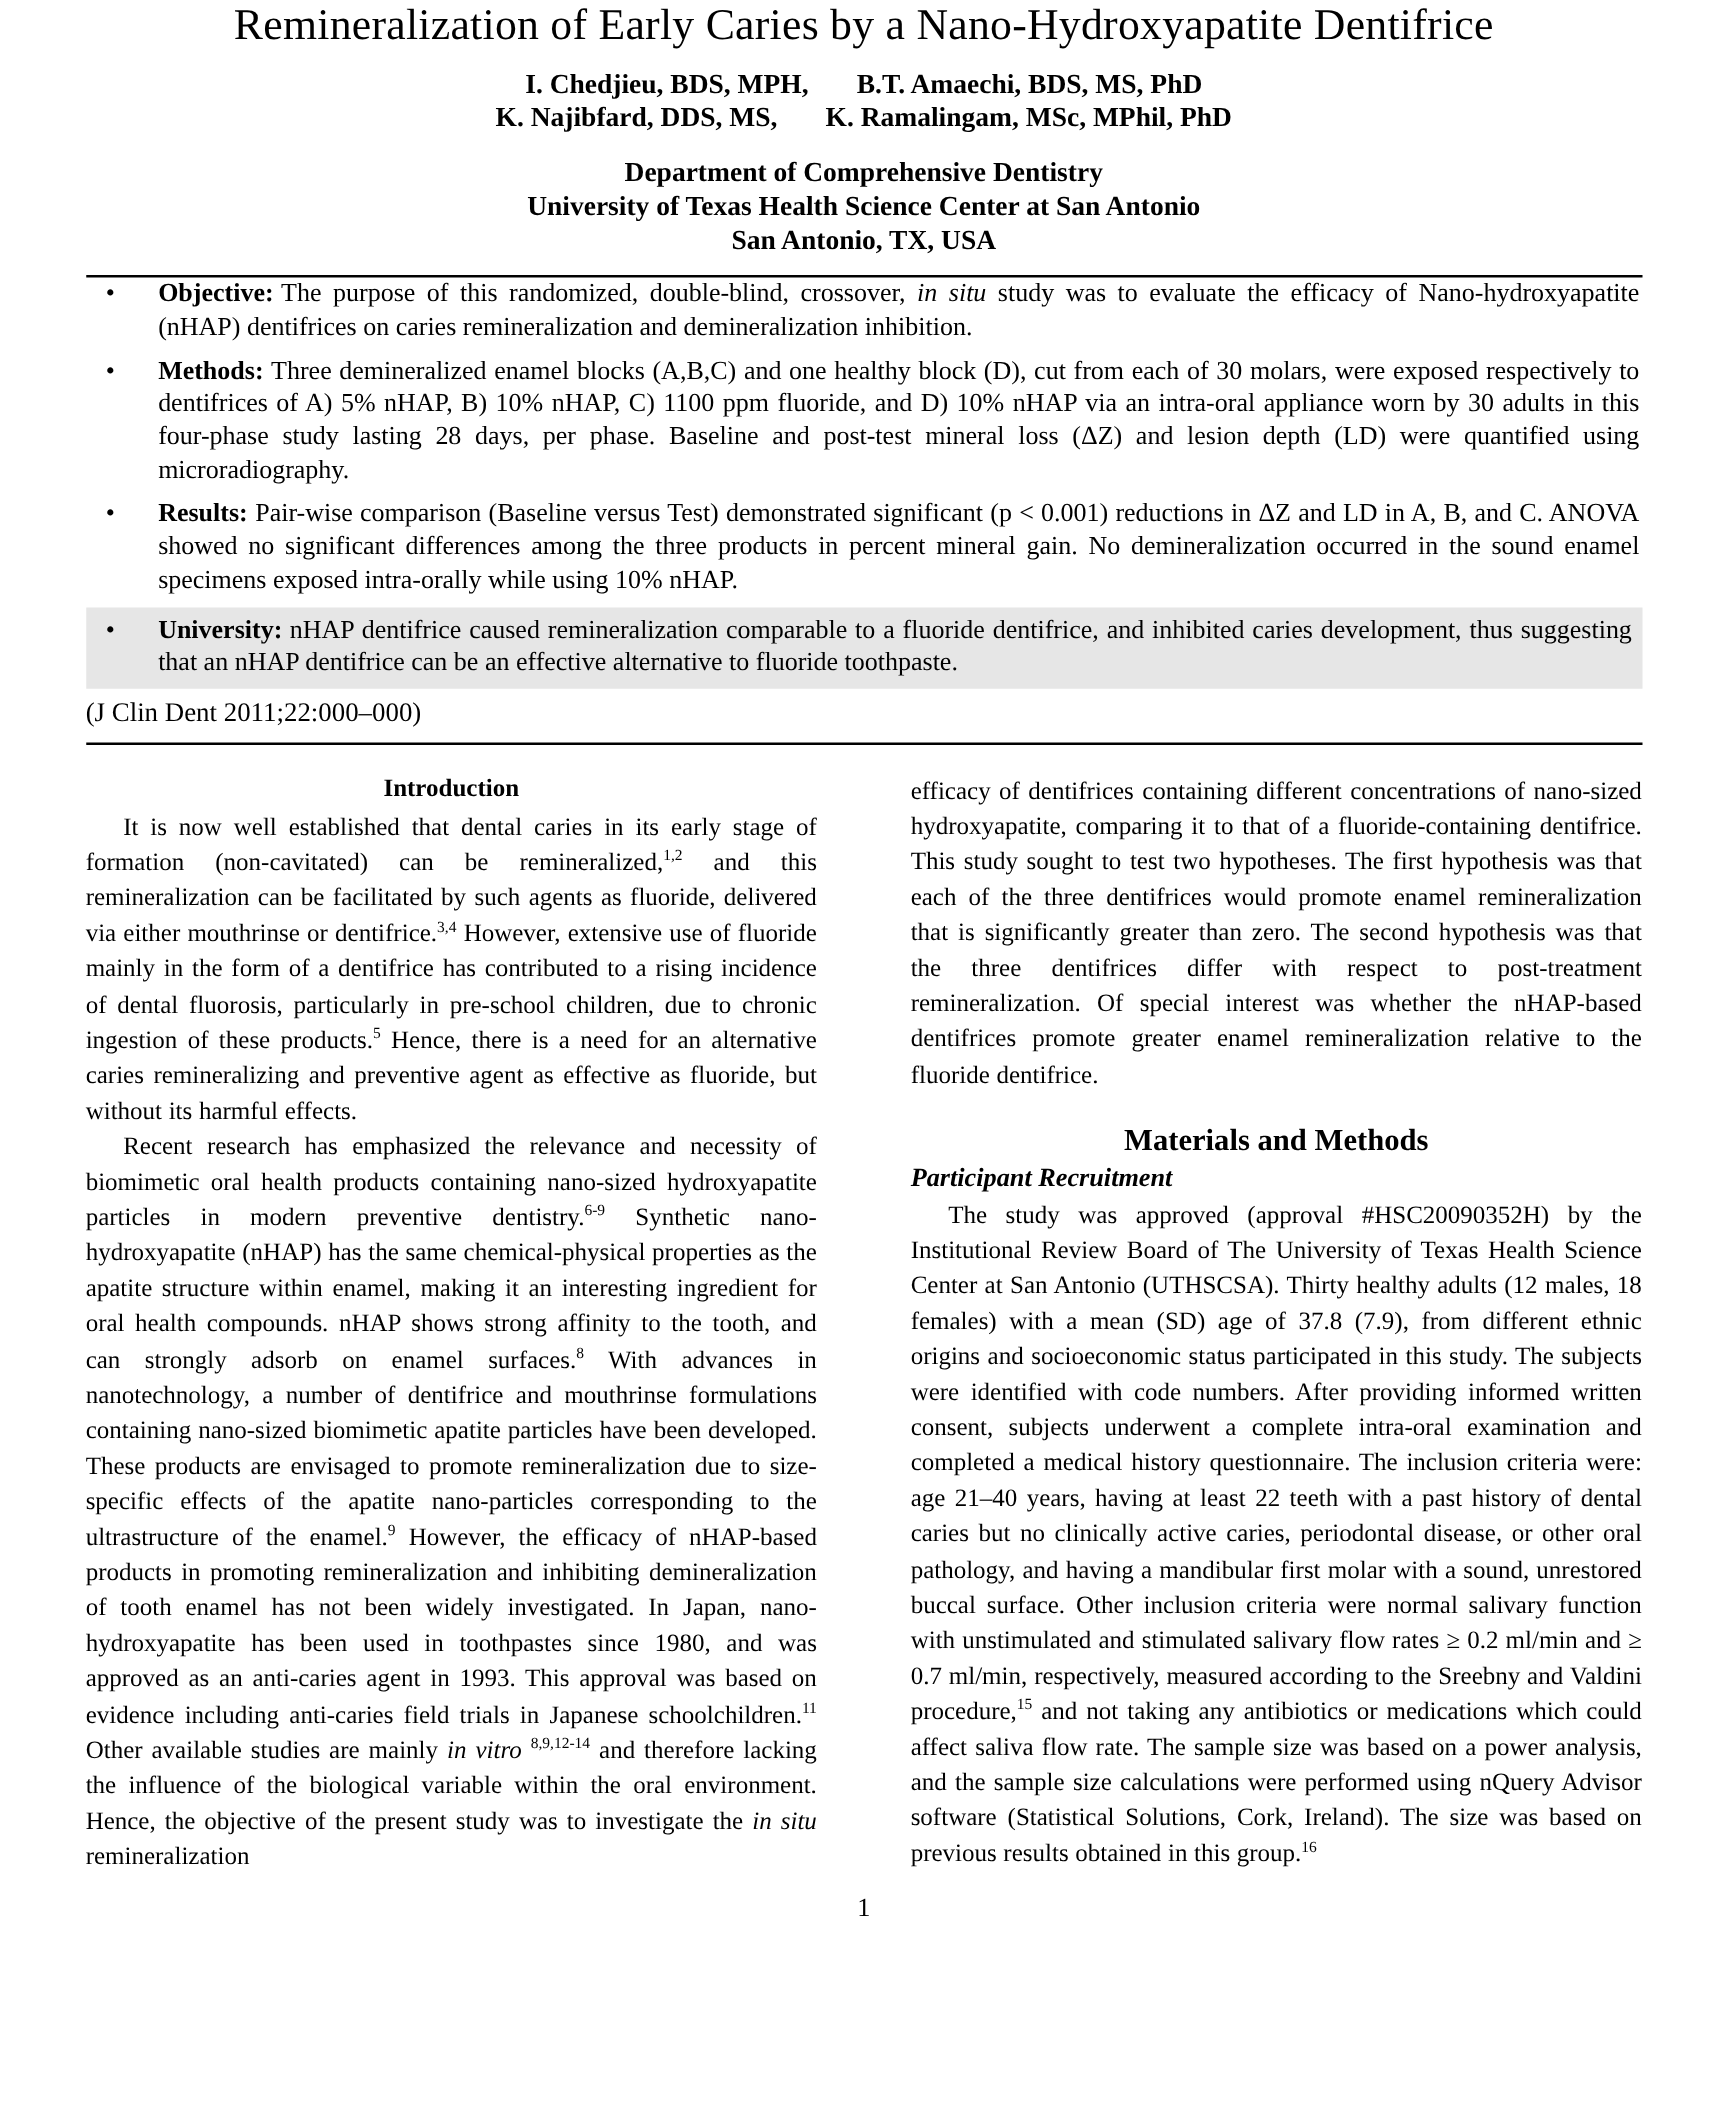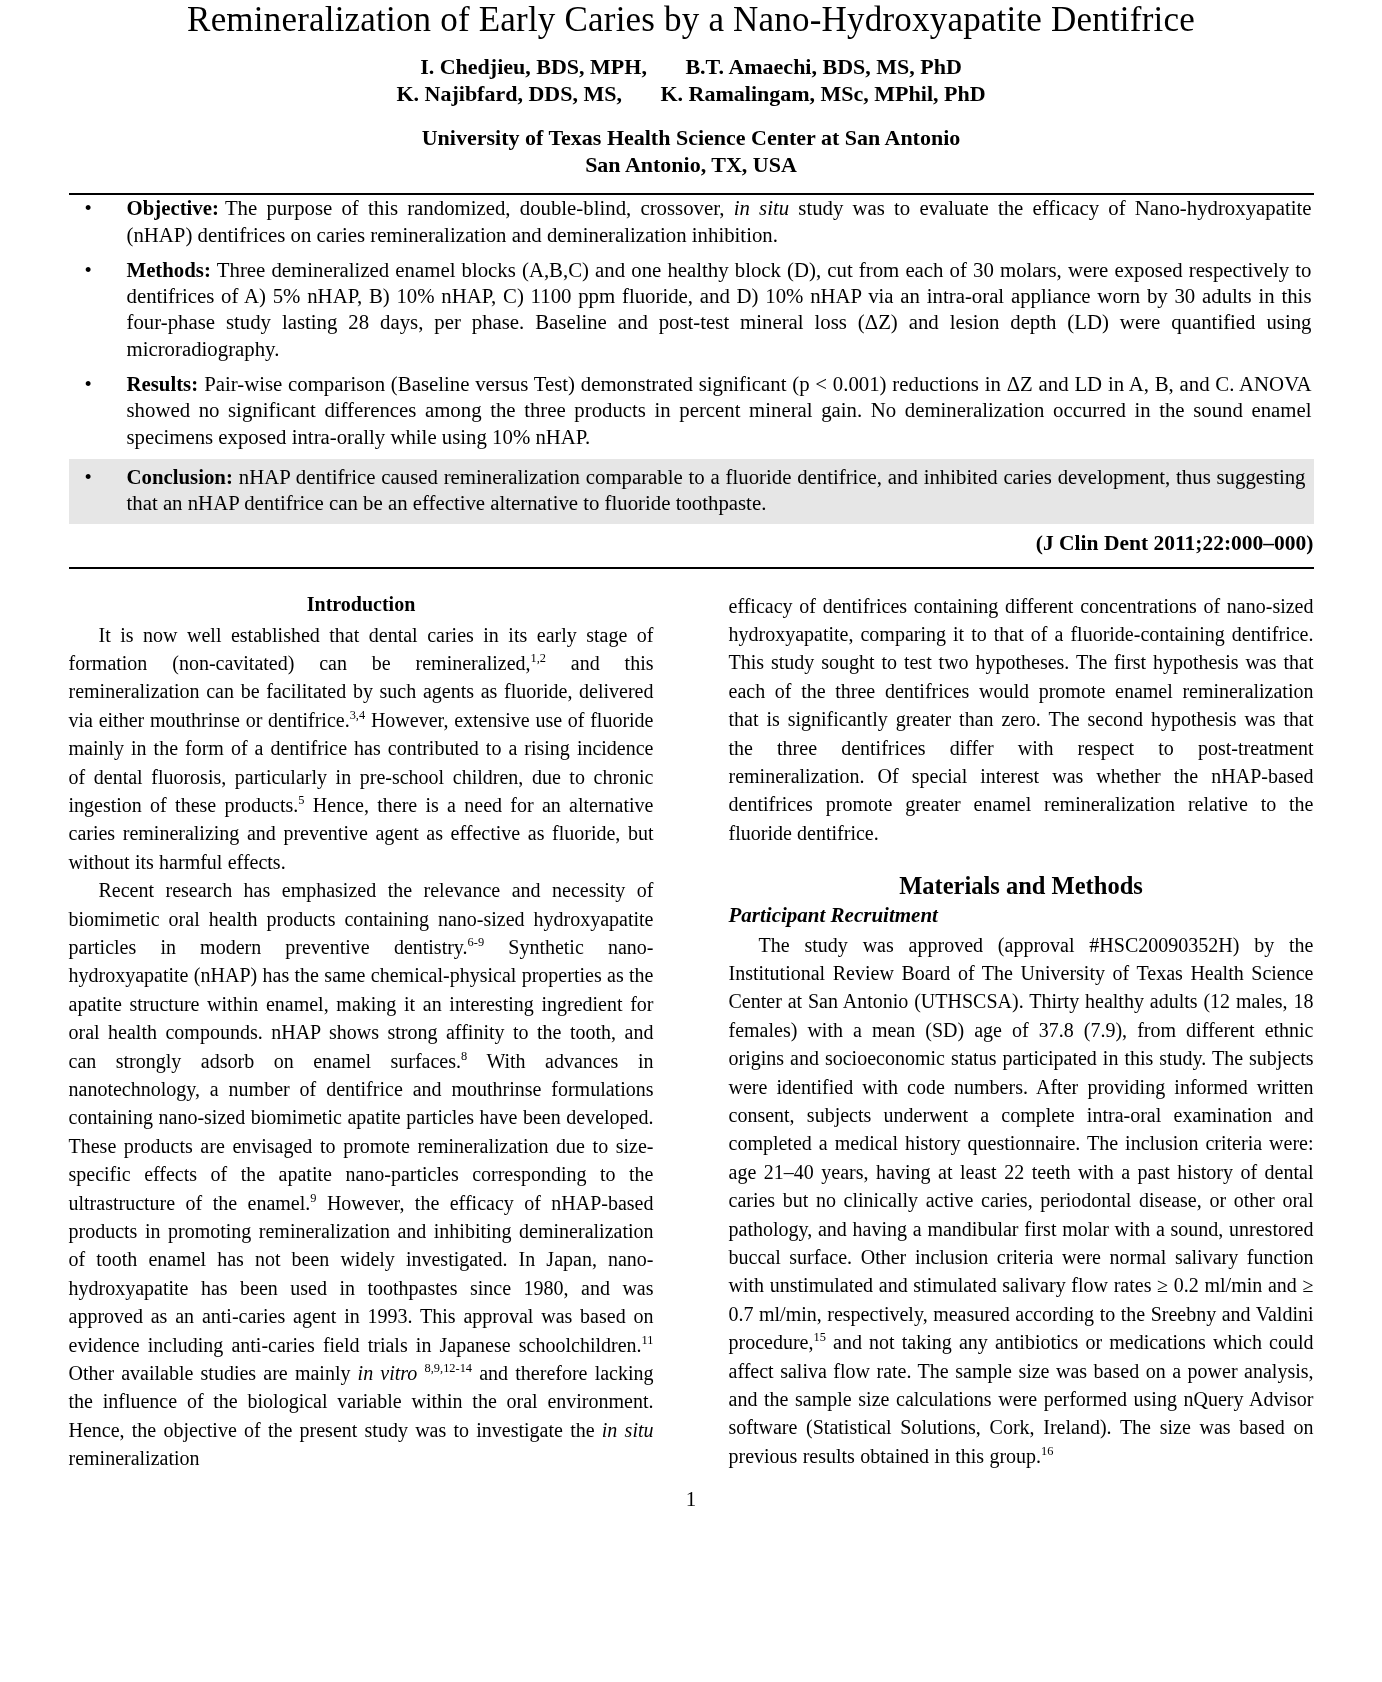--- a/index.html
+++ b/index.html
@@ -37,21 +37,21 @@
     display: flex; font-size: 20.8px; line-height: 26.3px;
     margin-bottom: 9px;
   }
   .abstract-item .dot { flex: none; width: 42px; padding-left: 16px; box-sizing: border-box; }
   .abstract-item .btext { flex: 1; text-align: justify; padding-right: 2px; margin-left: 16px; }
   .bullet-label { font-weight: bold; margin-right: 6px; }
   .abstract-item.highlighted {
     background: #e6e6e6; padding: 5px 6px 7px 0; margin-bottom: 4px;
   }
   .citation {
-    text-align: right; font-weight: bold; font-size: 21.5px;
+    text-align: left; font-weight: normal; font-size: 21.5px;
     margin: 7px 0 11px 0;
   }
 
   .columns { display: flex; gap: 75px; margin-top: 23px; }
   .col { width: 585px; }
   .col-heading {
     text-align: center; font-weight: bold; font-size: 20px;
     margin: 0 0 5px 0; line-height: 1.2;
   }
   .col p {
@@ -79,20 +79,21 @@
 <div class="page">
 
   <h1 class="title">Remineralization of Early Caries by a Nano-Hydroxyapatite Dentifrice</h1>
 
   <div class="authors-block">
     <div class="authors-line">I. Chedjieu, BDS, MPH,       B.T. Amaechi, BDS, MS, PhD</div>
     <div class="authors-line">K. Najibfard, DDS, MS,       K. Ramalingam, MSc, MPhil, PhD</div>
   </div>
 
   <div class="affiliation-block">
+    <div class="affiliation-line">Department of Comprehensive Dentistry</div>
     <div class="affiliation-line">University of Texas Health Science Center at San Antonio</div>
     <div class="affiliation-line">San Antonio, TX, USA</div>
   </div>
 
   <hr class="rule">
 
 
   <ul class="abstract-list">
     <li class="abstract-item">
       <span class="dot">•</span>
@@ -101,21 +102,21 @@
     <li class="abstract-item">
       <span class="dot">•</span>
       <div class="btext"><span class="bullet-label">Methods:</span><span><span>Three demineralized enamel blocks (A,B,C) and one healthy block (D), cut from each of 30 molars, were exposed respectively to dentifrices of A) 5% nHAP, B) 10% nHAP, C) 1100 ppm fluoride, and D) 10% nHAP via an intra-oral appliance worn by 30 adults in this four-phase study lasting 28 days, per phase. Baseline and post-test mineral loss (ΔZ) and lesion depth (LD) were quantified using microradiography.</span></span></div>
     </li>
     <li class="abstract-item">
       <span class="dot">•</span>
       <div class="btext"><span class="bullet-label">Results:</span><span><span>Pair-wise comparison (Baseline versus Test) demonstrated significant (p &lt; 0.001) reductions in ΔZ and LD in A, B, and C. ANOVA showed no significant differences among the three products in percent mineral gain. No demineralization occurred in the sound enamel specimens exposed intra-orally while using 10% nHAP.</span></span></div>
     </li>
     <li class="abstract-item highlighted">
       <span class="dot">•</span>
-      <div class="btext"><span class="bullet-label">Conclusion:</span><span><span>nHAP dentifrice caused remineralization comparable to a fluoride dentifrice, and inhibited caries development, thus suggesting that an nHAP dentifrice can be an effective alternative to fluoride toothpaste.</span></span></div>
+      <div class="btext"><span class="bullet-label">University:</span><span><span>nHAP dentifrice caused remineralization comparable to a fluoride dentifrice, and inhibited caries development, thus suggesting that an nHAP dentifrice can be an effective alternative to fluoride toothpaste.</span></span></div>
     </li>
   </ul>
 
   <div class="citation">(J Clin Dent 2011;22:000–000)</div>
 
   <hr class="rule2">
 
   <div class="columns">
     <div class="col">
       <h2 class="col-heading">Introduction</h2>

